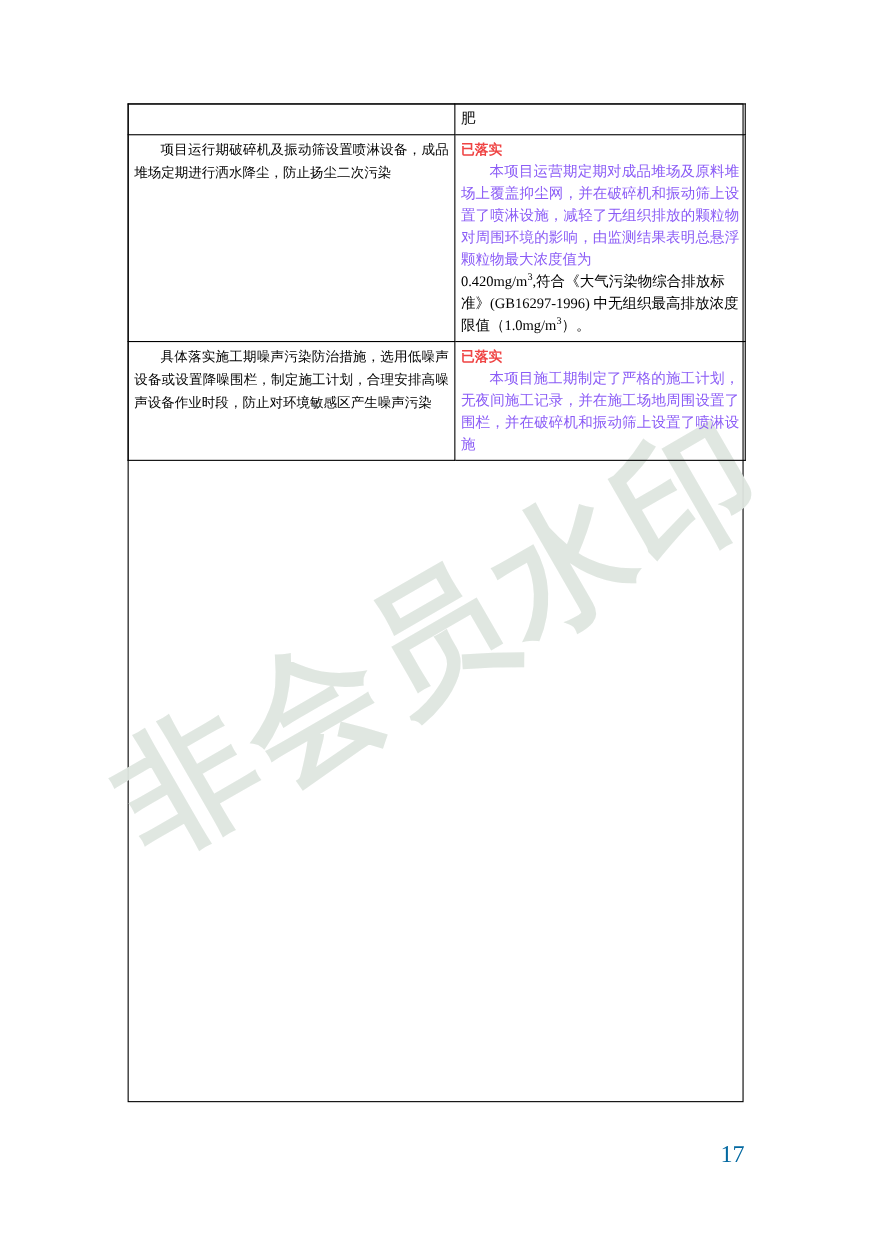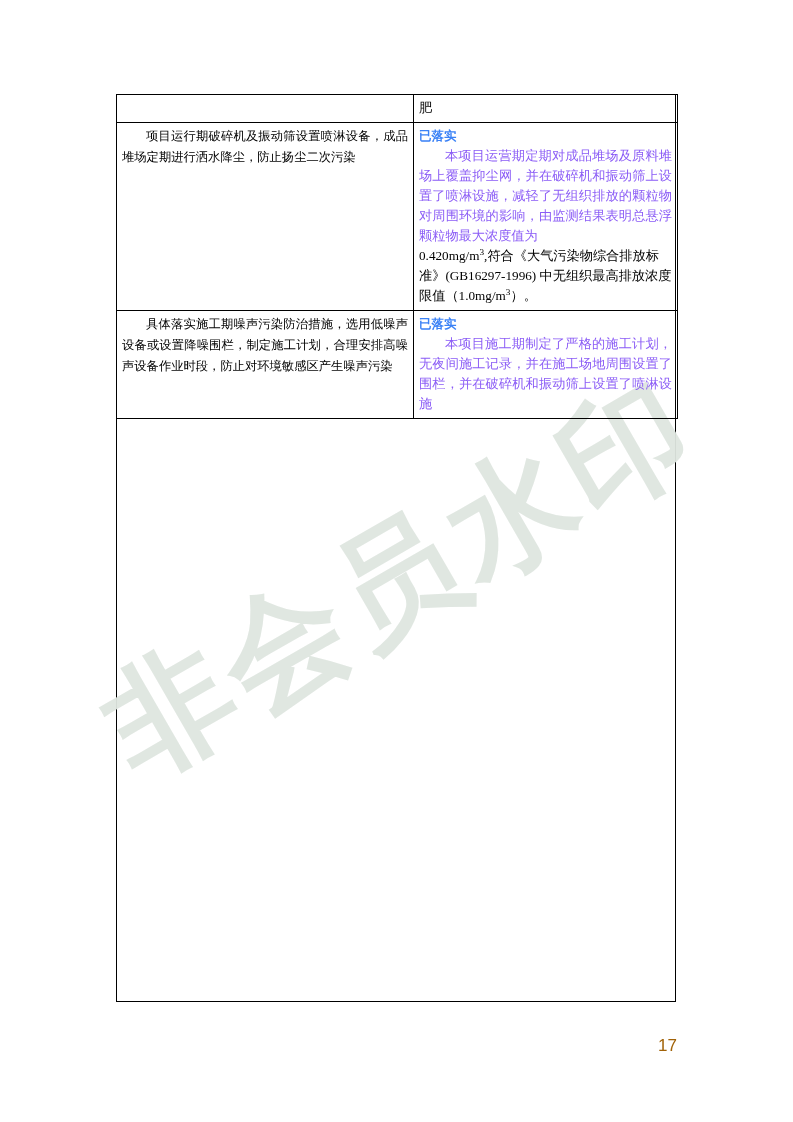--- a/index.html
+++ b/index.html
@@ -58,21 +58,21 @@
     color: #000000;
     text-indent: 24px;
     text-align: justify;
     word-break: break-all;
   }
   .cell-right-head {
     font-family: "DejaVu Sans", "Liberation Sans", sans-serif;
     font-size: 12.5px;
     font-weight: bold;
     line-height: 20px;
-    color: #3b82f6;
+    color: #ef4444;
   }
   .cell-right-text {
     font-family: "Liberation Serif", "DejaVu Serif", serif;
     font-size: 13.2px;
     line-height: 20px;
     color: #8b5cf6;
     text-indent: 26px;
     text-align: justify;
     word-break: break-all;
   }
@@ -115,23 +115,23 @@
     transform: rotate(-30deg);
     white-space: nowrap;
     opacity: 0.95;
   }
 
   
   .page-number {
     position: absolute;
     right: 116px;
     top: 1036px;
-    font-family: Liberation Sans, sans-serif;
-    font-size: 17px;
-    color: #a16207;
+    font-family: Liberation Serif, serif;
+    font-size: 22px;
+    color: #0369a1;
   }
 </style>
 </head>
 <body>
 
 <div class="page">
 
   <div class="page-frame"></div>
 
   <div class="watermark">

